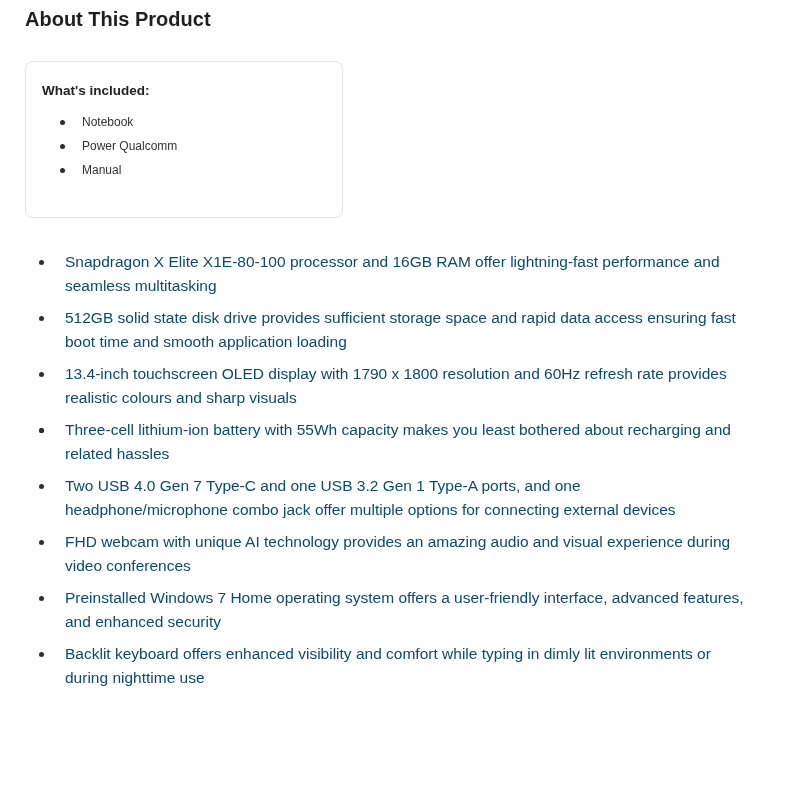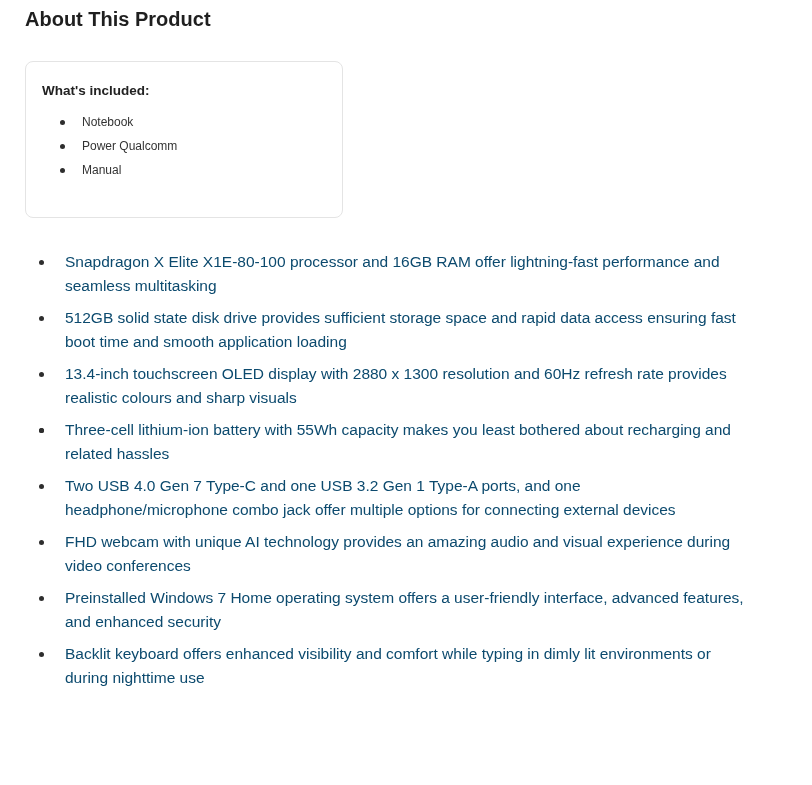--- a/index.html
+++ b/index.html
@@ -110,21 +110,21 @@
     <ul class="included-list">
       <li><span class="bullet"></span><span>Notebook</span></li>
       <li><span class="bullet"></span><span>Power Qualcomm</span></li>
       <li><span class="bullet"></span><span>Manual</span></li>
     </ul>
   </div>
 
   <ul class="features-list">
     <li><span class="bullet"></span><span>Snapdragon X Elite X1E-80-100 processor and 16GB RAM offer lightning-fast performance and seamless multitasking</span></li>
     <li><span class="bullet"></span><span>512GB solid state disk drive provides sufficient storage space and rapid data access ensuring fast boot time and smooth application loading</span></li>
-    <li><span class="bullet"></span><span>13.4-inch touchscreen OLED display with 2880 x 1300 resolution and 60Hz refresh rate provides realistic colours and sharp visuals</span></li>
+    <li><span class="bullet"></span><span>13.4-inch touchscreen OLED display with 1790 x 1800 resolution and 60Hz refresh rate provides realistic colours and sharp visuals</span></li>
     <li><span class="bullet"></span></li>
     <li><span class="bullet"></span><span>Three-cell lithium-ion battery with 55Wh capacity makes you least bothered about recharging and related hassles</span></li>
     <li><span class="bullet"></span><span>Two USB 4.0 Gen 7 Type-C and one USB 3.2 Gen 1 Type-A ports, and one headphone/microphone combo jack offer multiple options for connecting external devices</span></li>
     <li><span class="bullet"></span><span>FHD webcam with unique AI technology provides an amazing audio and visual experience during video conferences</span></li>
     <li><span class="bullet"></span><span>Preinstalled Windows 7 Home operating system offers a user-friendly interface, advanced features, and enhanced security</span></li>
     <li><span class="bullet"></span><span>Backlit keyboard offers enhanced visibility and comfort while typing in dimly lit environments or during nighttime use</span></li>
   </ul>
 </div>
 
 </body></html>

